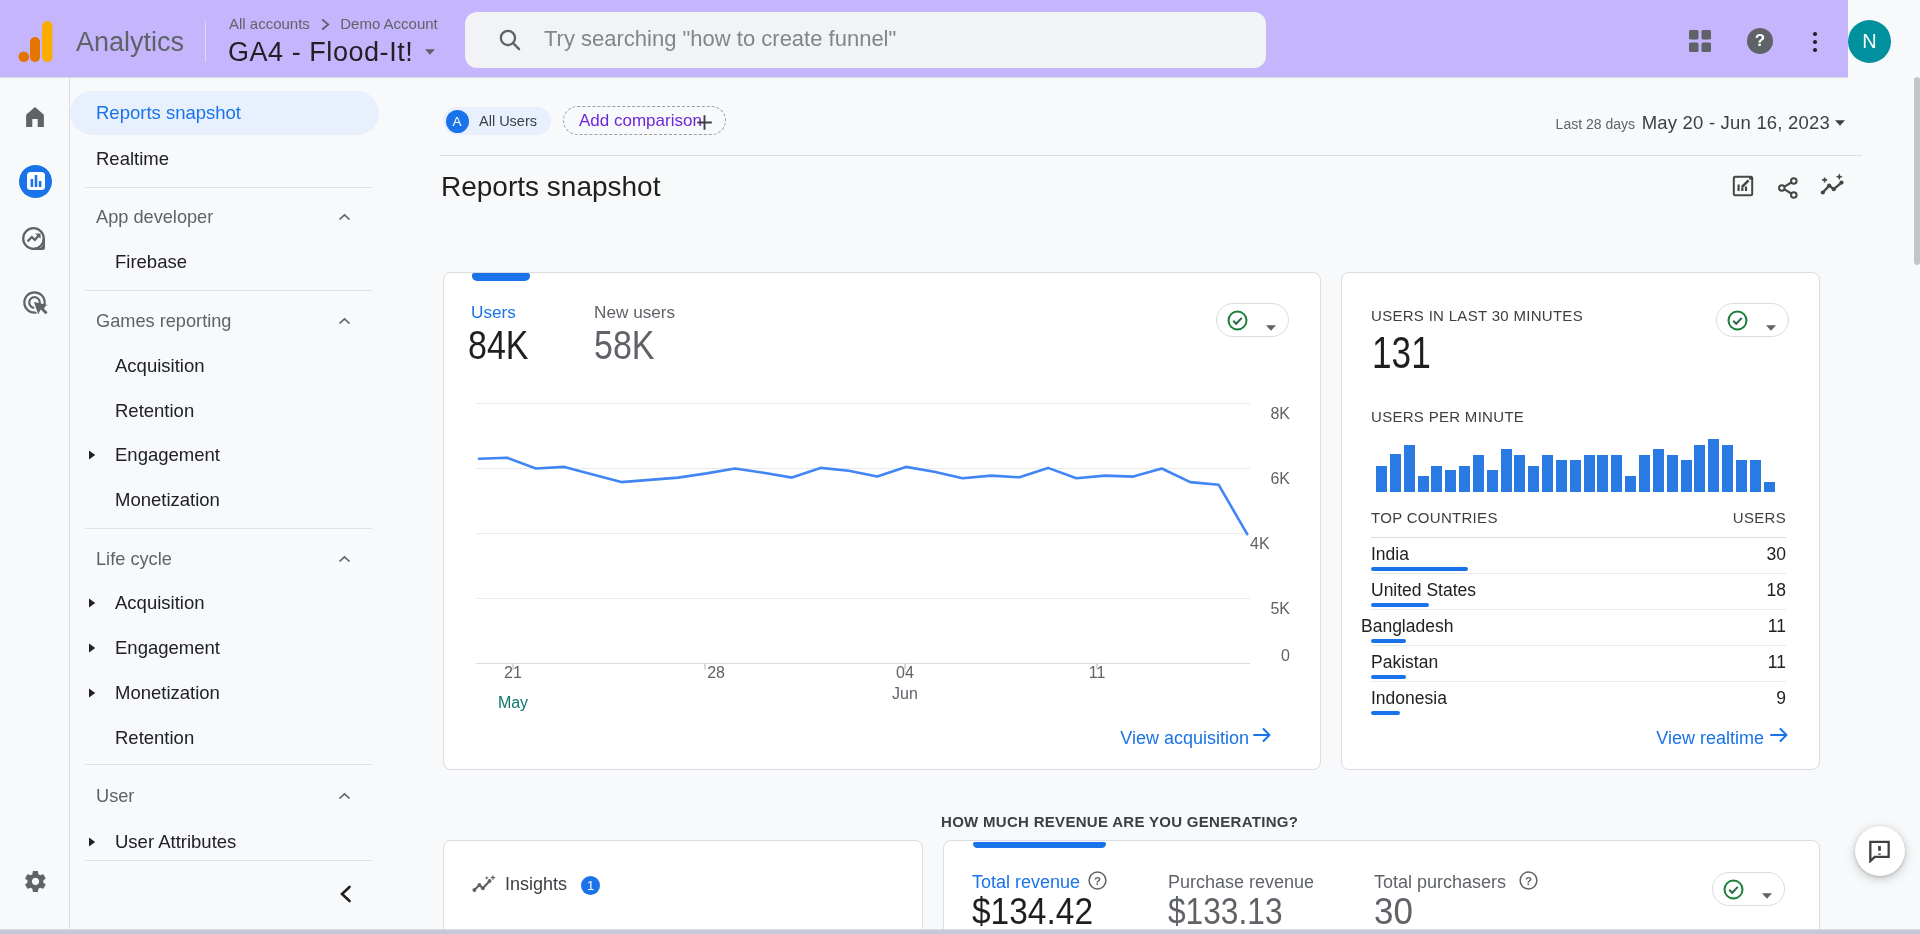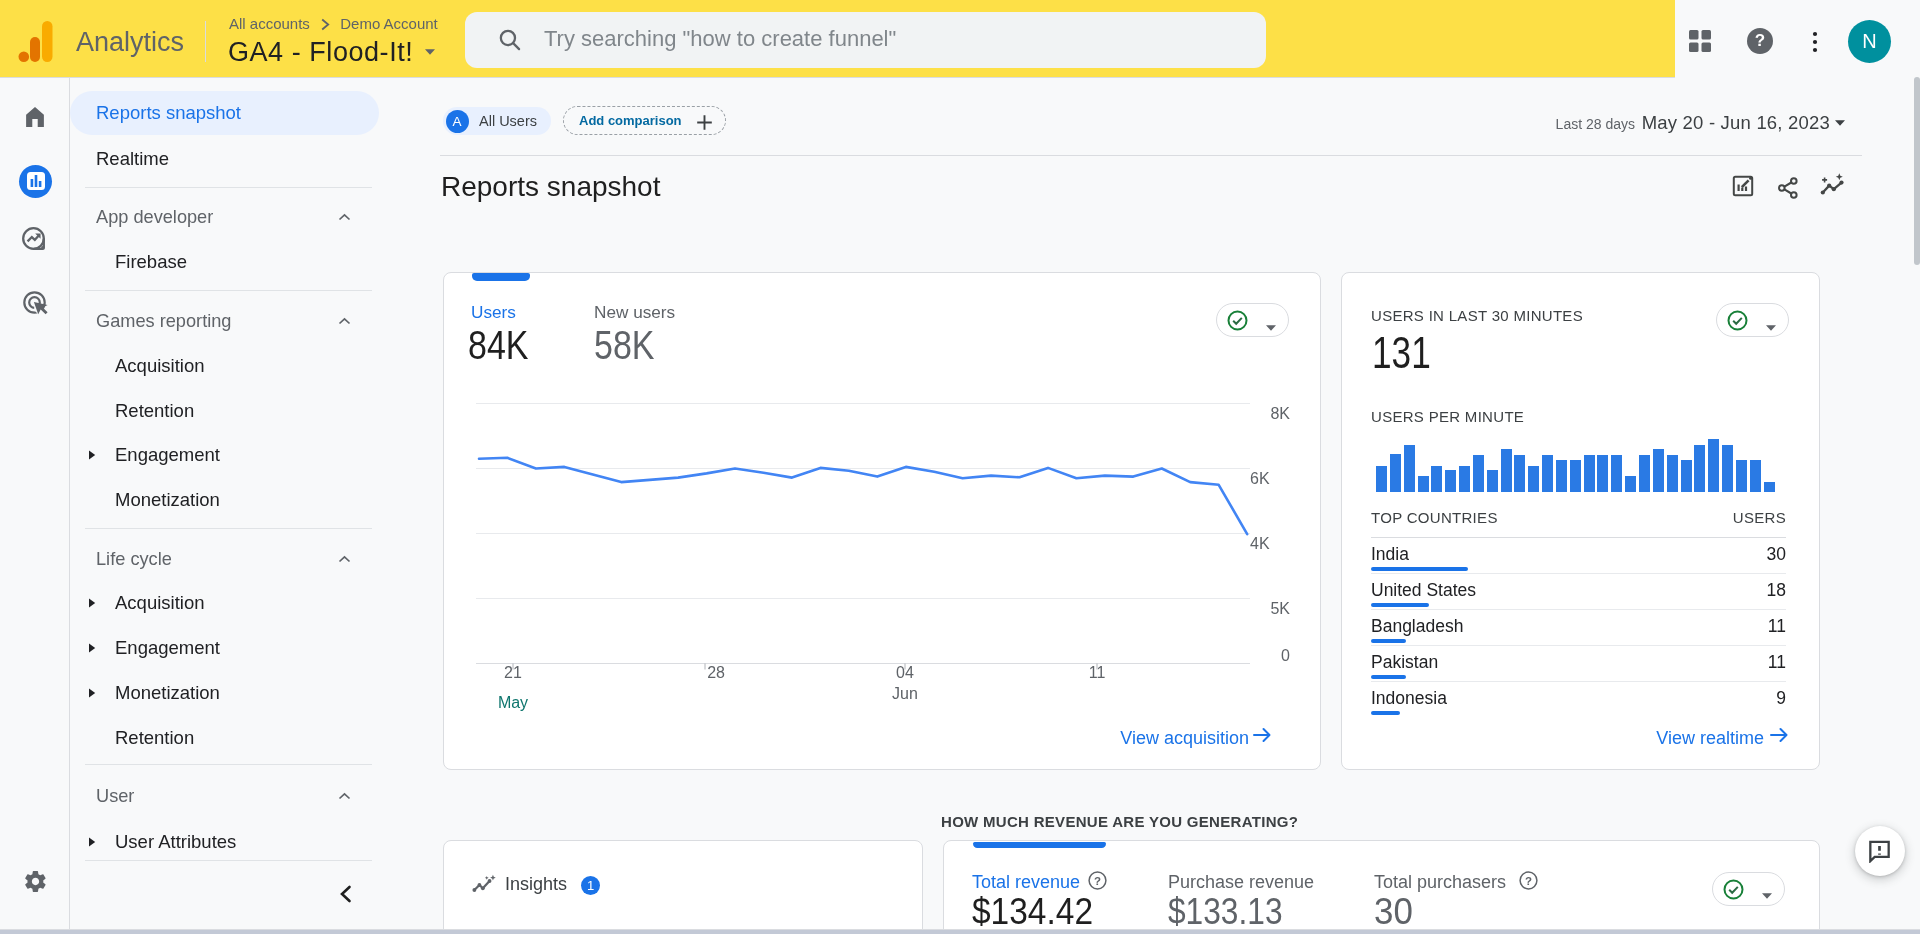--- a/index.html
+++ b/index.html
@@ -1,20 +1,20 @@
 <!DOCTYPE html>
 <html><head><meta charset="utf-8"><title>Analytics</title><style>
 *{margin:0;padding:0;box-sizing:border-box}
 html,body{width:1920px;height:934px;overflow:hidden}
 body{font-family:"Liberation Sans",sans-serif;background:#f8f9fa;position:relative;-webkit-font-smoothing:antialiased}
 .abs{position:absolute}
 .card{position:absolute;background:#fff;border:1px solid #dadce0;border-radius:8px}
 </style></head><body>
 
-<div class="abs" style="left:0;top:0;width:1675px;height:78px;background:#fde047;border-bottom:1px solid #dadce0">
+<div class="abs" style="left:0;top:0;width:1848px;height:78px;background:#c4b5fd;border-bottom:1px solid #dadce0">
   <svg class="abs" style="left:18px;top:16px" width="40" height="48" viewBox="0 0 40 48">
     <rect x="24" y="5" width="10.5" height="41" rx="5.2" fill="#f9ab00"></rect>
     <rect x="12" y="21" width="10" height="25" rx="5" fill="#e37400"></rect>
     <circle cx="5.8" cy="40.7" r="5.3" fill="#e37400"></circle>
   </svg>
   <div class="abs" style="left:76px;top:27px;font-size:27px;color:#5f6368">Analytics</div>
   <div class="abs" style="left:205px;top:21px;width:1px;height:41px;background:#dadce0"></div>
   <div class="abs" style="left:229px;top:15px;font-size:15px;color:#5f6368">All accounts <span style="display:inline-block;vertical-align:-2px;margin:0 6px"><svg width="10" height="13" viewBox="0 0 10 13">
           <path d="M2.2 1.5 L8.2 6.5 L2.2 11.5" fill="none" stroke="#5f6368" stroke-width="1.8"></path>
         </svg></span> Demo Account</div>
@@ -116,21 +116,21 @@
       </svg>User Attributes</div>
     <div style="position:absolute;left:16px;right:14px;top:860.0px;height:1px;background:#e0e3e6"></div>
   <span class="abs" style="left:269px;top:885px"><svg width="15" height="18" viewBox="0 0 15 18">
         <path d="M11.5 2 L4 9 L11.5 16" fill="none" stroke="#1f1f1f" stroke-width="2.6" stroke-linecap="round"></path>
       </svg></span>
 </div>
 
 <div class="abs" style="left:443px;top:107px;height:28px;border-radius:14px;background:#e8f0fe;padding:0 14px 0 36px;font-size:14.5px;color:#3c4043;line-height:28px">
   <div class="abs" style="left:2.5px;top:2.5px;width:23px;height:23px;border-radius:50%;background:#1a73e8;color:#fff;font-size:13.5px;text-align:center;line-height:23px">A</div>
   All Users</div>
-<div class="abs" style="left:563px;top:106px;width:163px;height:29px;border:1.4px dashed #9aa0a6;border-radius:15px;font-size:13px;font-weight:700;color:#0369a1;line-height:27px;padding-left:15px">Add comparison
+<div class="abs" style="left:563px;top:106px;width:163px;height:29px;border:1.4px dashed #9aa0a6;border-radius:15px;font-size:17px;font-weight:400;color:#6d28d9;line-height:27px;padding-left:15px">Add comparison
   <svg class="abs" style="right:12px;top:6.5px" width="17" height="17" viewBox="0 0 17 17" stroke="#3c4043" stroke-width="1.9">
       <path d="M8.5 1.2 v14.6 M1.2 8.5 h14.6"></path>
     </svg>
 </div>
 <div class="abs" style="left:1400px;top:116px;width:235px;text-align:right;font-size:14px;color:#5f6368">Last 28 days</div>
 <div class="abs" style="left:1560px;top:112px;width:270px;text-align:right;font-size:18.5px;font-weight:500;color:#3c4043;letter-spacing:0.2px">May 20 - Jun 16, 2023</div>
 <svg class="abs" style="left:1834px;top:119px" width="12" height="8" viewBox="0 0 12 8">
     <path d="M1 1.2 L6 6.8 L11 1.2 Z" fill="#3c4043"></path>
   </svg>
 <div class="abs" style="left:440px;top:155px;width:1422px;height:1px;background:#dadce0"></div>
@@ -175,21 +175,21 @@
   <svg class="abs" style="left:0;top:0" width="876" height="496" viewBox="0 0 876 496">
     <line x1="32" y1="130.5" x2="806" y2="130.5" stroke="#e8eaed" stroke-width="1"></line>
       <line x1="32" y1="195.5" x2="806" y2="195.5" stroke="#e8eaed" stroke-width="1"></line>
       <line x1="32" y1="260.5" x2="806" y2="260.5" stroke="#e8eaed" stroke-width="1"></line>
       <line x1="32" y1="325.5" x2="806" y2="325.5" stroke="#e8eaed" stroke-width="1"></line>
       <line x1="32" y1="390.5" x2="806" y2="390.5" stroke="#dadce0" stroke-width="1"></line>
     <path d="M69 390.5 v6 M261 390.5 v6 M461 390.5 v6 M653 390.5 v6" stroke="#b0b3b8" stroke-width="1"></path>
     <polyline points="35.0,185.8 63.4,184.8 91.9,195.5 120.4,193.9 148.8,201.4 177.2,209.1 205.7,206.9 234.1,204.6 262.6,200.4 291.0,195.5 319.5,199.7 348.0,204.6 376.4,194.9 404.8,197.8 433.3,203.6 461.8,193.9 490.2,198.8 518.6,205.2 547.1,202.6 575.5,204.3 604.0,194.9 632.4,205.2 660.9,202.6 689.3,203.6 717.8,195.5 746.2,209.1 774.7,211.8 803.2,261.1" fill="none" stroke="#4285f4" stroke-width="2.6" stroke-linejoin="round" stroke-linecap="round"></polyline>
   </svg>
   <div style="position:absolute;right:30px;top:132.5px;width:40px;text-align:right;font-size:16px;color:#5f6368">8K</div>
-    <div style="position:absolute;right:30px;top:197.5px;width:40px;text-align:left;font-size:16px;color:#5f6368">6K</div>
+    <div style="position:absolute;right:30px;top:197.5px;width:40px;text-align:right;font-size:16px;color:#5f6368">6K</div>
     <div style="position:absolute;right:30px;top:262.5px;width:40px;text-align:left;font-size:16px;color:#5f6368">4K</div>
     <div style="position:absolute;right:30px;top:327.5px;width:40px;text-align:right;font-size:16px;color:#5f6368">5K</div>
     <div style="position:absolute;right:30px;top:374.5px;width:40px;text-align:right;font-size:16px;color:#5f6368">0</div>
   <div style="position:absolute;left:49px;top:391.5px;width:40px;text-align:center;font-size:16px;color:#5f6368">21</div>
     <div style="position:absolute;left:49px;top:421px;width:40px;text-align:center;font-size:16px;color:#0f766e">May</div>
     <div style="position:absolute;left:241px;top:391.5px;width:40px;text-align:right;font-size:16px;color:#5f6368">28</div>
     <div style="position:absolute;left:441px;top:391.5px;width:40px;text-align:center;font-size:16px;color:#5f6368">04</div>
     <div style="position:absolute;left:441px;top:412.5px;width:40px;text-align:center;font-size:16px;color:#5f6368">Jun</div>
     <div style="position:absolute;left:633px;top:391.5px;width:40px;text-align:center;font-size:16px;color:#5f6368">11</div>
   <div class="abs" style="right:71px;bottom:19.5px;font-size:18px;font-weight:500;color:#1a73e8">View acquisition</div>
@@ -250,21 +250,21 @@
       <span style="position:absolute;right:0;top:0">30</span>
     </div>
     <div style="position:absolute;left:29px;top:294.0px;width:97px;height:4px;background:#1a73e8;border-radius:2px"></div>
     <div style="position:absolute;left:29px;right:33px;top:300.0px;height:1px;background:#e8eaed"></div>
     <div style="position:absolute;left:29px;right:33px;top:307.5px;height:22px;font-size:17.5px;color:#202124">
       <span style="position:absolute;left:0;top:0">United States</span>
       <span style="position:absolute;right:0;top:0">18</span>
     </div>
     <div style="position:absolute;left:29px;top:330.0px;width:58px;height:4px;background:#1a73e8;border-radius:2px"></div>
     <div style="position:absolute;left:29px;right:33px;top:336.0px;height:1px;background:#e8eaed"></div>
-    <div style="position:absolute;left:29px;right:33px;top:343.5px;height:22px;font-size:17.5px;color:#202124">
+    <div style="position:absolute;left:19px;right:33px;top:343.5px;height:22px;font-size:17.5px;color:#202124">
       <span style="position:absolute;left:0;top:0">Bangladesh</span>
       <span style="position:absolute;right:0;top:0">11</span>
     </div>
     <div style="position:absolute;left:29px;top:366.0px;width:35px;height:4px;background:#1a73e8;border-radius:2px"></div>
     <div style="position:absolute;left:29px;right:33px;top:372.0px;height:1px;background:#e8eaed"></div>
     <div style="position:absolute;left:29px;right:33px;top:379.5px;height:22px;font-size:17.5px;color:#202124">
       <span style="position:absolute;left:0;top:0">Pakistan</span>
       <span style="position:absolute;right:0;top:0">11</span>
     </div>
     <div style="position:absolute;left:29px;top:402.0px;width:35px;height:4px;background:#1a73e8;border-radius:2px"></div>

